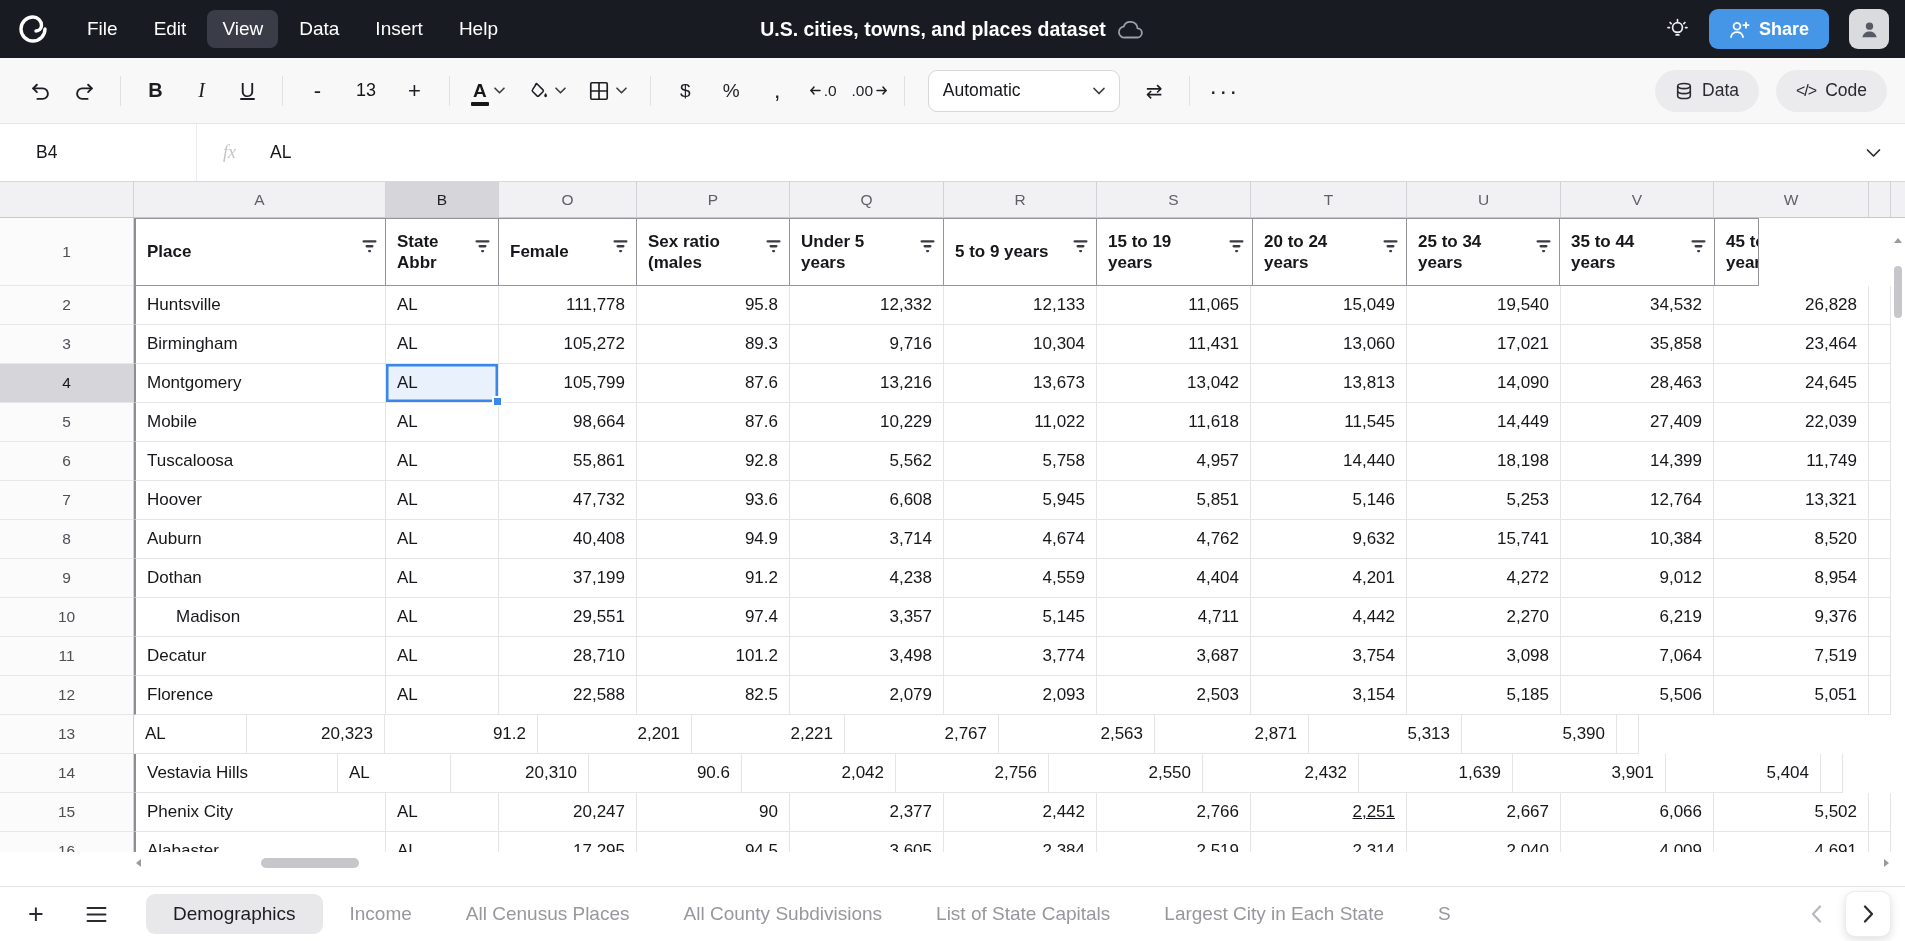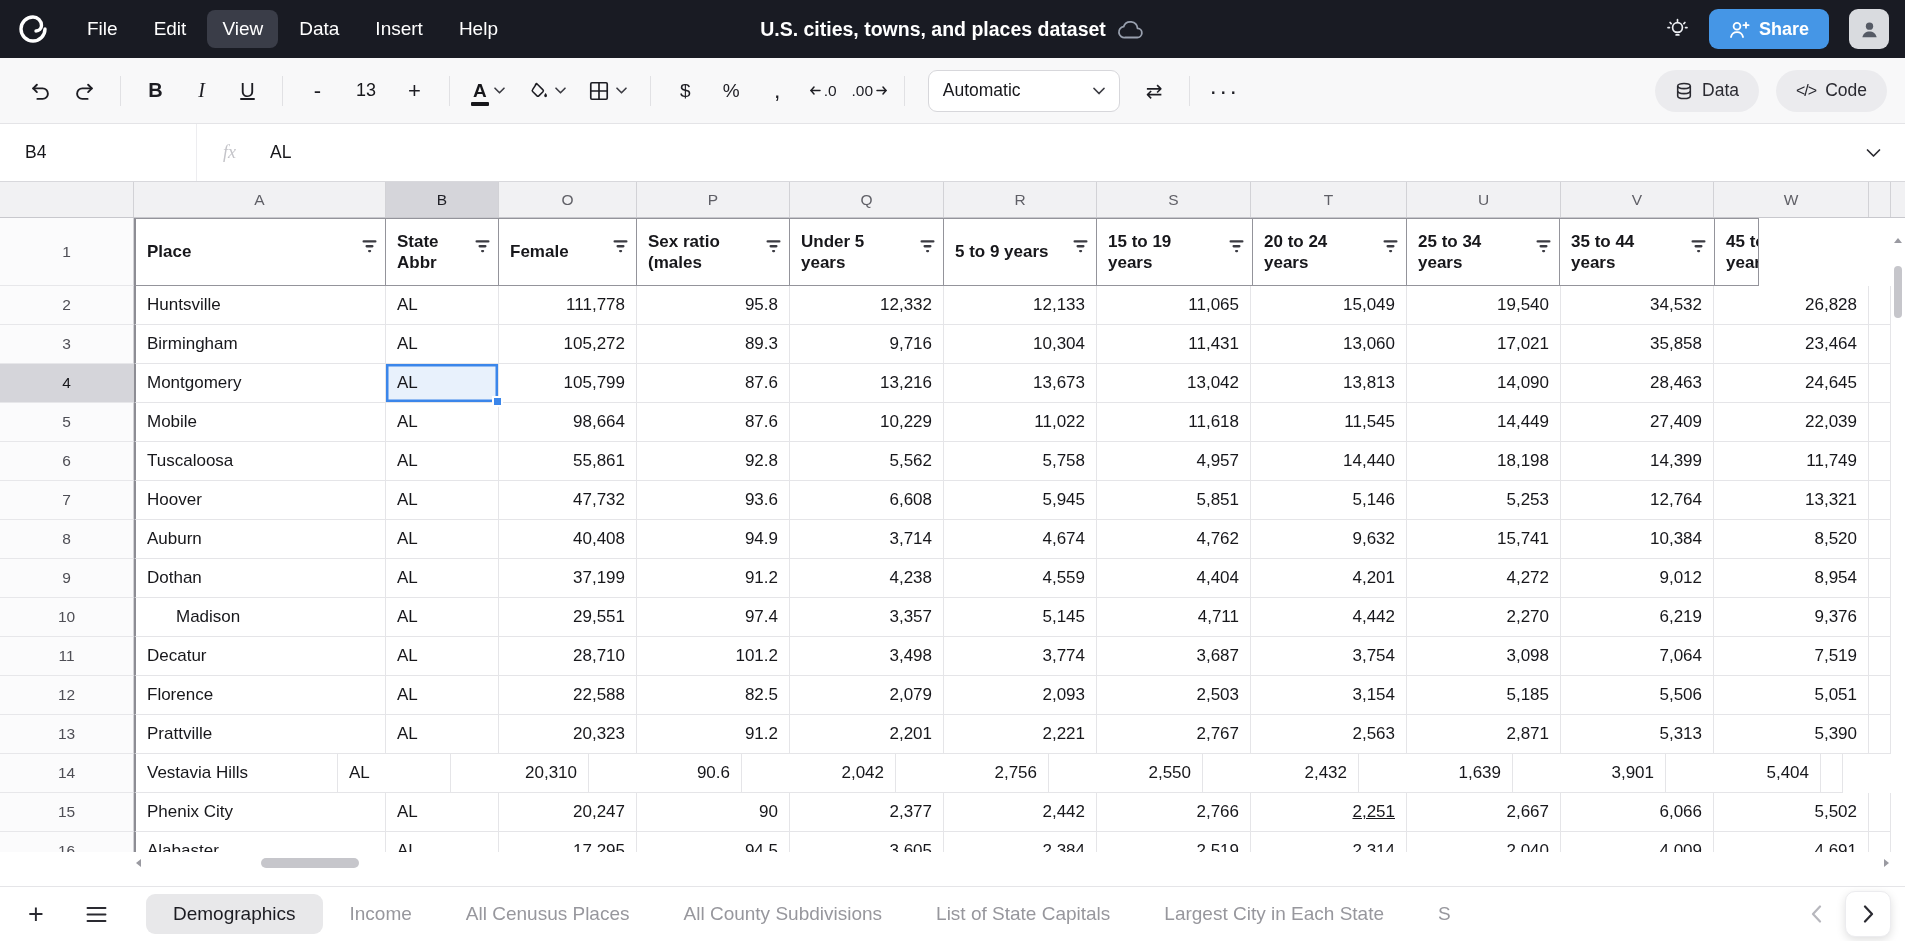--- a/index.html
+++ b/index.html
@@ -49,21 +49,21 @@
   .swap-glyph{font-size:20px}
   .tbtn.more{font-size:24px;letter-spacing:2px}
   .tb-spacer{flex:1}
   .pill{display:flex;align-items:center;gap:9px;height:42px;padding:0 20px;border-radius:21px;
         background:#ebebee;font-size:17.5px;color:#2a2a31;margin-left:14px;flex:none}
   .code-glyph{font-size:16px;letter-spacing:-1px}
 
   
   .fbar{position:absolute;top:124px;left:0;right:0;height:58px;background:#fff;
         border-bottom:1px solid #d8d8dc;display:flex;align-items:center}
-  .cellref{width:196px;padding-left:25px;font-size:17.5px}
+  .cellref{width:196px;padding-left:36px;font-size:17.5px}
   .fdiv{width:1px;height:100%;background:#ededf0}
   .fx{margin-left:26px;font-size:18px;font-style:italic;font-family:"Liberation Serif",serif;color:#c4c4c9}
   .fval{margin-left:34px;font-size:17.5px}
   .fchev{position:absolute;right:24px;top:50%;transform:translateY(-50%);display:flex}
 
   
   .grid{position:absolute;top:182px;left:0;width:1905px;height:670px;overflow:hidden}
   .letters{display:flex;height:36px;background:#f1f1f3;border-bottom:1px solid #c8c8cd}
   .corner{width:134px;flex:none;border-right:1px solid #d2d2d6}
   .colL{flex:none;display:flex;align-items:center;overflow:hidden;border-right:1px solid #d2d2d6;color:#5f5f66}
@@ -568,21 +568,20 @@
           <div class="cell num" style="width: 153px;">2,093</div>
           <div class="cell num" style="width: 154px;">2,503</div>
           <div class="cell num" style="width: 156px;">3,154</div>
           <div class="cell num" style="width: 154px;">5,185</div>
           <div class="cell num" style="width: 153px;">5,506</div>
           <div class="cell num" style="width: 155px;">5,051</div>
           <div class="cell num" style="width: 22px;"></div>
         </div>
         <div class="row">
           <div class="gut">13</div>
-          <div class="cell txt first" style="width: 252px;">Prattville</div>
           <div class="cell txt" style="width: 113px;">AL</div>
           <div class="cell num" style="width: 138px;">20,323</div>
           <div class="cell num" style="width: 153px;">91.2</div>
           <div class="cell num" style="width: 154px;">2,201</div>
           <div class="cell num" style="width: 153px;">2,221</div>
           <div class="cell num" style="width: 154px;">2,767</div>
           <div class="cell num" style="width: 156px;">2,563</div>
           <div class="cell num" style="width: 154px;">2,871</div>
           <div class="cell num" style="width: 153px;">5,313</div>
           <div class="cell num" style="width: 155px;">5,390</div>

